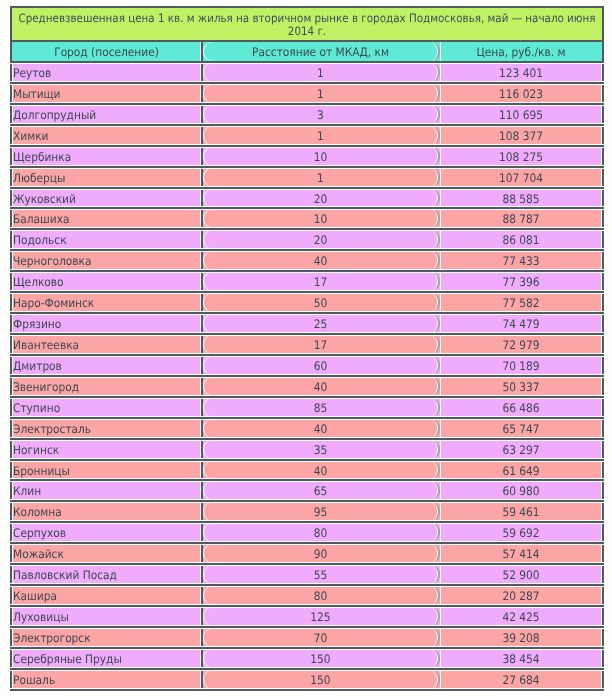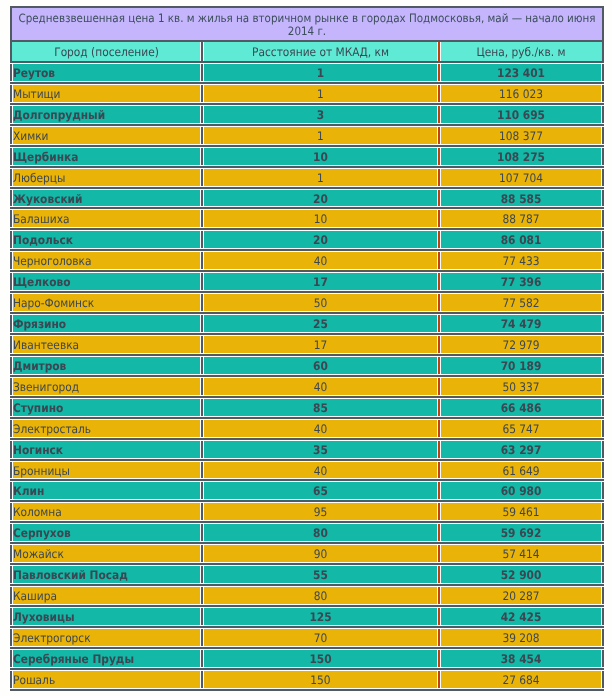--- a/index.html
+++ b/index.html
@@ -12,21 +12,21 @@
     text-rendering: geometricPrecision;
   }
   .page { position: relative; width: 612px; height: 696px; overflow: hidden; background: #fefefd; }
   .table {
     position: absolute;
     left: 10px; top: 6px;
     width: 594px;
     border-collapse: separate;
   }
   .title {
-    background: #c4b5fd;
+    background: #bef264;
     border: 2px solid #515a62;
     color: #3c4d5b;
     font-size: 11.5px;
     line-height: 13.4px;
     text-align: center;
     padding: 4px 4px 0 4px;
     height: 36px;
     box-sizing: border-box;
   }
   .head {
@@ -63,32 +63,32 @@
     pointer-events: none;
   }
   .row::before {
     content: "";
     position: absolute;
     left: -2px; right: -2px; top: 0px;
     height: 1px;
     background: #fcfdfd;
     pointer-events: none;
   }
-  .row.odd { background: #14b8a6; font-weight: bold; }
-  .row.even { background: #eab308; }
+  .row.odd { background: #f0abfc; }
+  .row.even { background: #fca5a5; }
   .cell {
     font-size: 11.8px;
     line-height: 21px;
     color: #3b4752;
     box-sizing: border-box;
     overflow: hidden;
     white-space: nowrap;
   }
   .c-city { width: 191px; text-align: left; padding-left: 1px; border-right: 2px solid #515a62; box-shadow: inset -1px 0 0 #fafcfd; }
-  .c-dist { width: 237px; text-align: center; border-right: 2px solid #c2410c; box-shadow: inset 1px 0 0 #fafcfd, inset -1px 0 0 #fafcfd; }
+  .c-dist { width: 237px; text-align: center; border-right: 2px solid #a3a3a3; box-shadow: inset 1px 0 0 #fafcfd, inset -1px 0 0 #fafcfd; border-radius: 9px; }
   .c-price { flex: 1; text-align: center; box-shadow: inset 1px 0 0 #fafcfd; }
 </style>
 </head>
 <body>
 
 <div class="page">
  <div class="table">
   <div class="title">Средневзвешенная цена 1 кв. м жилья на вторичном рынке в городах Подмосковья, май — начало июня 2014 г.</div>
   <div class="head">
    <div class="hcell c-city">Город (поселение)</div>

